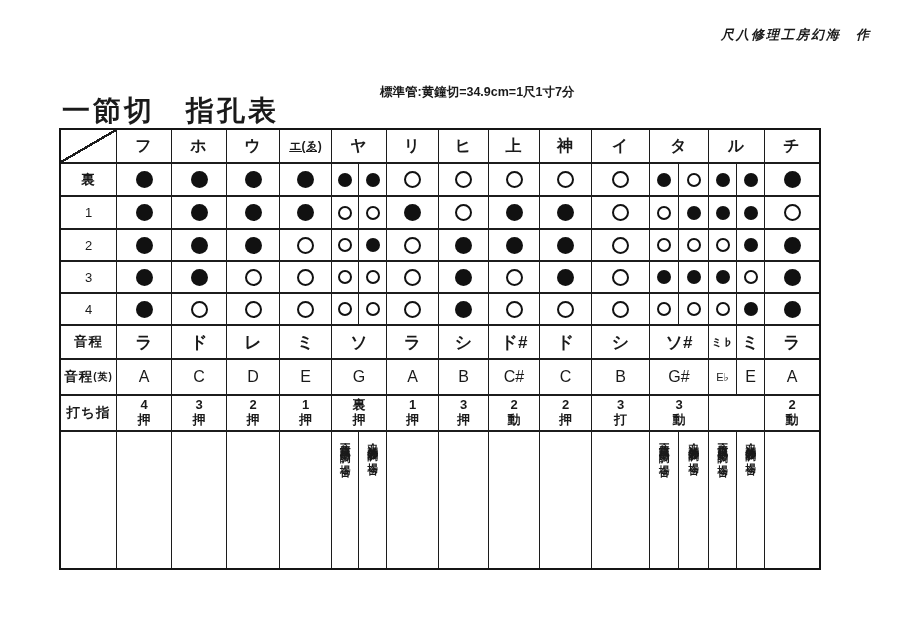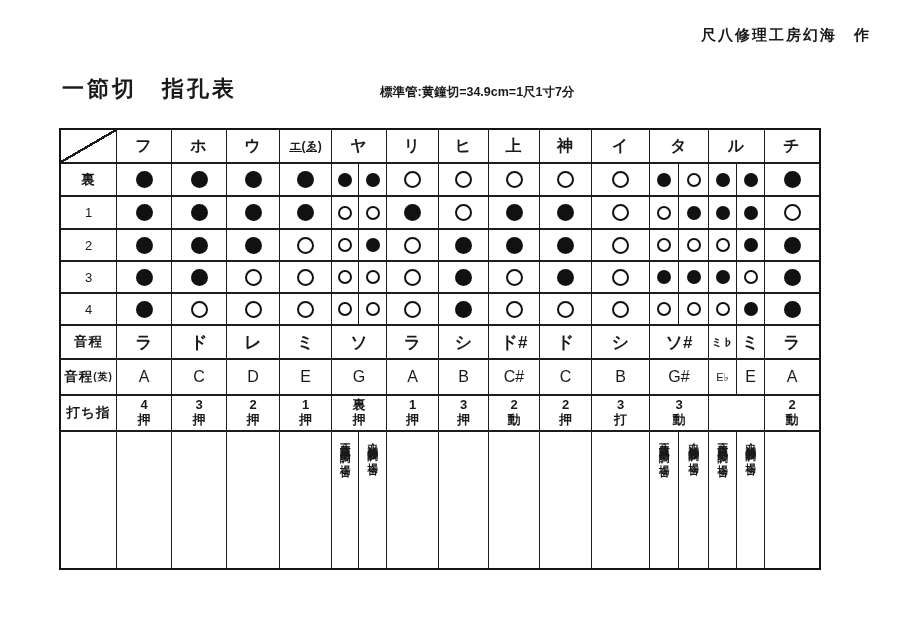--- a/index.html
+++ b/index.html
@@ -1,19 +1,19 @@
 <!DOCTYPE html>
 <html><head>
 <meta charset="utf-8">
 <style>
   html,body{margin:0;padding:0;}
   body{width:899px;height:636px;background:#fff;position:relative;overflow:hidden;
        font-family:"Liberation Sans",sans-serif;color:#1a1a1a;}
-  .credit{position:absolute;top:26px;right:28px;font-size:15px;font-weight:bold;letter-spacing:2px;}
-  .title{position:absolute;top:74px;left:62px;font-size:22px;font-weight:bold;letter-spacing:3px;}
+  .credit{position:absolute;top:26px;right:28px;font-size:13px;font-weight:bold;letter-spacing:2px;font-style:italic;}
+  .title{position:absolute;top:92px;left:62px;font-size:28px;font-weight:bold;letter-spacing:3px;}
   .subtitle{position:absolute;top:84px;left:380px;font-size:12.5px;font-weight:bold;text-align:right;}
   .ftable{position:absolute;left:59px;top:128px;display:grid;
     grid-template-columns:55px 55px 55px 53px 52px 27px 28px 52px 50px 51px 52px 58px 29px 30px 28px 28px 55px;
     grid-template-rows:32px 33px 33px 32px 32px 32px 34px 36px 36px 138px;
     border:2.5px solid #151515;background:#fff;}
   .c{display:flex;align-items:center;justify-content:center;box-sizing:border-box;
      border-left:1.5px solid #1c1c1c;border-top:2px solid #1c1c1c;overflow:hidden;}
   .r0{border-top:none;}
   .col1{border-left:none;}
   .sub2{border-left-width:1px;}

